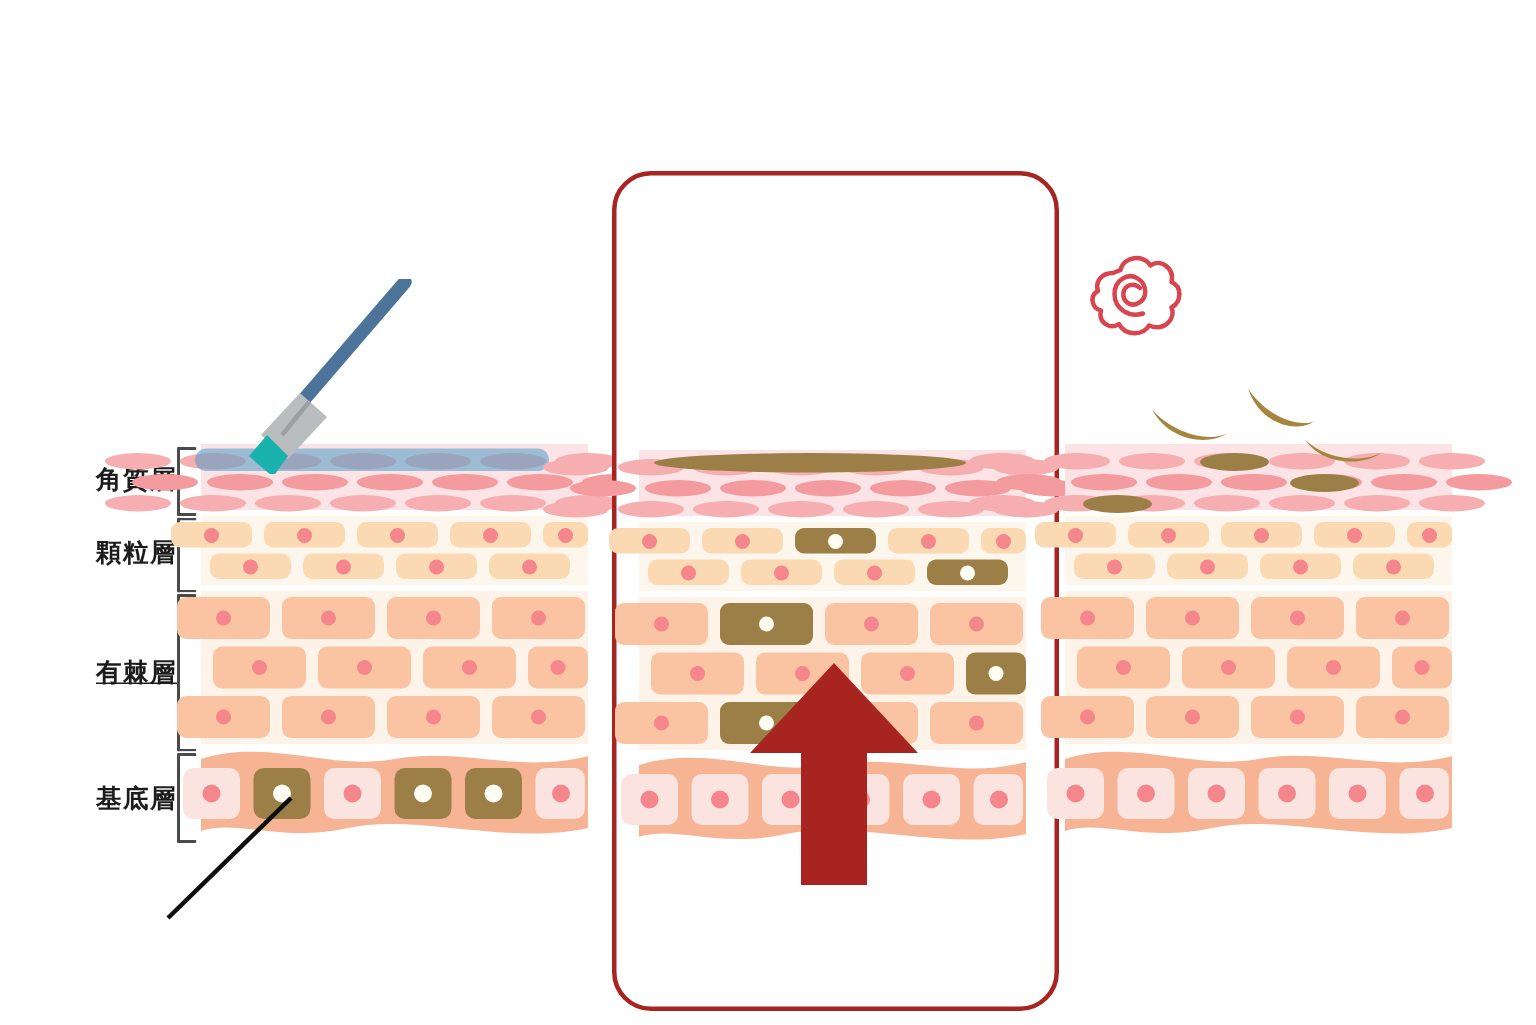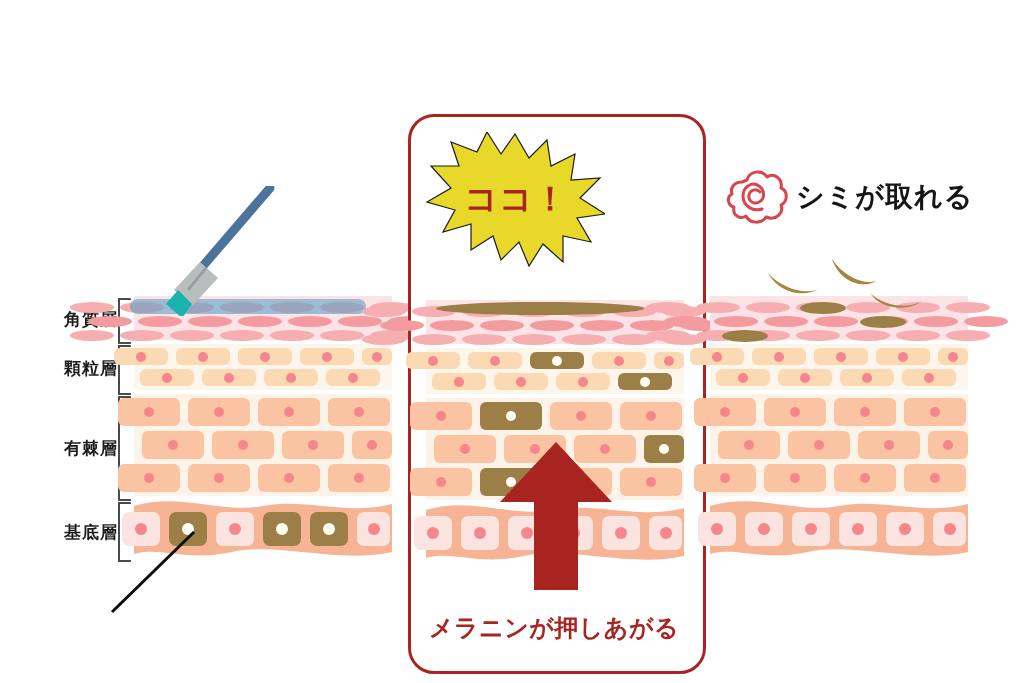--- a/index.html
+++ b/index.html
@@ -89,21 +89,21 @@
 <div class="stage">
 
 
   <div>
     <div class="layer-label" style="left:40px;top:308px;width:78px;">角質層</div>
     <div class="bracket" style="top:298px;height:42px;"></div>
 
     <div class="layer-label" style="left:40px;top:357px;width:78px;">顆粒層</div>
     <div class="bracket" style="top:345px;height:46px;"></div>
 
-    <div class="layer-label" style="left:40px;top:437px;width:78px;">有棘層</div>
+    <div class="layer-label" style="left:40px;top:437px;width:78px;text-decoration:underline;">有棘層</div>
     <div class="bracket" style="top:396px;height:101px;"></div>
 
     <div class="layer-label" style="left:40px;top:521px;width:78px;">基底層</div>
     <div class="bracket" style="top:502px;height:56px;"></div>
   </div>
 
   <div class="panel" id="panel-left" style="left:134px;top:296px;width:258px;height:265px;">
       <div class="corneum" style="top: 0px; height: 44px; background: rgb(251, 227, 230);">
         <div class="oval" style="left: -64px; top: 6px; width: 44px; height: 11px; background: rgb(246, 174, 176);"></div>
         <div class="oval" style="left: -14px; top: 6px; width: 44px; height: 11px; background: rgb(246, 174, 176);"></div>
@@ -227,26 +227,20 @@
 
       <polygon points="52,76 70,92 44,120 26,104" fill="#b9bdbd"></polygon>
       <line x1="58" y1="82" x2="40" y2="104" stroke="#9aa0a1" stroke-width="3"></line>
 
       <path d="M30,104 L44,118 L34,132 L18,118 Z" fill="#19b2ad"></path>
     </svg>
   </div>
 
   <div class="redpanel"></div>
 
-  <div class="burst-wrap">
-    <svg width="180" height="135" viewBox="0 0 180 135" style="position:absolute;left:0;top:0;">
-      <polygon fill="#e8d82a" stroke="#1a1a1a" stroke-width="1.2" points="90,2 104,26 122,8 126,34 150,22 146,48 175,46 155,66 180,82 152,86 166,110 138,104 138,130 118,112 104,134 94,110 76,128 68,104 46,118 46,92 18,100 30,78 2,70 26,56 6,34 34,34 26,10 52,20 62,0 76,22"></polygon>
-    </svg>
-    <div class="burst-text">ココ！</div>
-  </div>
 
   <div class="panel" id="panel-mid" style="left:426px;top:300px;width:258px;height:262px;">
       <div class="corneum" style="top: 0px; height: 44px; background: rgb(251, 227, 230);">
         <div class="oval" style="left: -64px; top: 6px; width: 44px; height: 11px; background: rgb(246, 174, 176);"></div>
         <div class="oval" style="left: -14px; top: 6px; width: 44px; height: 11px; background: rgb(246, 174, 176);"></div>
         <div class="oval" style="left: 36px; top: 6px; width: 44px; height: 11px; background: rgb(246, 174, 176);"></div>
         <div class="oval" style="left: 86px; top: 6px; width: 44px; height: 11px; background: rgb(246, 174, 176);"></div>
         <div class="oval" style="left: 136px; top: 6px; width: 44px; height: 11px; background: rgb(246, 174, 176);"></div>
         <div class="oval" style="left: 186px; top: 6px; width: 44px; height: 11px; background: rgb(246, 174, 176);"></div>
         <div class="oval" style="left: 236px; top: 6px; width: 44px; height: 11px; background: rgb(246, 174, 176);"></div>
@@ -357,34 +351,32 @@
         </div>
       </div>
     </div>
 
   <div class="arrow-wrap">
     <svg width="116" height="150" viewBox="0 0 116 150">
       <polygon fill="#a82420" points="58,2 114,62 80,62 80,150 36,150 36,62 2,62"></polygon>
     </svg>
   </div>
 
-  <div class="panel-caption">メラニンが押しあがる</div>
 
   <div class="puff-wrap">
     <svg width="66" height="62" viewBox="0 0 66 62">
       <g fill="none" stroke="#d8454f" stroke-width="3" stroke-linecap="round" stroke-linejoin="round">
         <path d="M16,14 C8,14 4,20 6,26 C0,29 2,38 8,39 C6,47 14,52 20,48
                  C24,56 36,56 40,49 C50,53 58,45 55,37 C62,33 62,23 55,20
                  C57,11 48,4 41,9 C36,1 23,3 21,12 Z"></path>
         <path d="M34,24 C30,20 24,22 23,27 C22,33 28,37 33,34 C39,31 39,22 33,18
                  C26,13 17,19 17,28 C17,38 27,44 36,41"></path>
       </g>
     </svg>
   </div>
-  <div class="right-caption">シミが取れる</div>
 
   <div class="panel" id="panel-right" style="left:710px;top:296px;width:258px;height:265px;">
       <div class="corneum" style="top: 0px; height: 44px; background: rgb(251, 227, 230);">
         <div class="oval" style="left: -64px; top: 6px; width: 44px; height: 11px; background: rgb(246, 174, 176);"></div>
         <div class="oval" style="left: -14px; top: 6px; width: 44px; height: 11px; background: rgb(246, 174, 176);"></div>
         <div class="oval" style="left: 36px; top: 6px; width: 44px; height: 11px; background: rgb(246, 174, 176);"></div>
         <div class="oval" style="left: 86px; top: 6px; width: 44px; height: 11px; background: rgb(246, 174, 176);"></div>
         <div class="oval" style="left: 136px; top: 6px; width: 44px; height: 11px; background: rgb(246, 174, 176);"></div>
         <div class="oval" style="left: 186px; top: 6px; width: 44px; height: 11px; background: rgb(246, 174, 176);"></div>
         <div class="oval" style="left: 236px; top: 6px; width: 44px; height: 11px; background: rgb(246, 174, 176);"></div>

